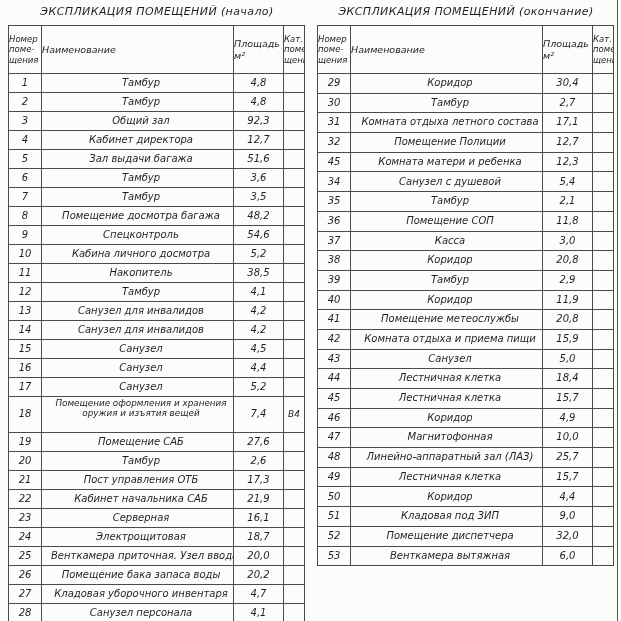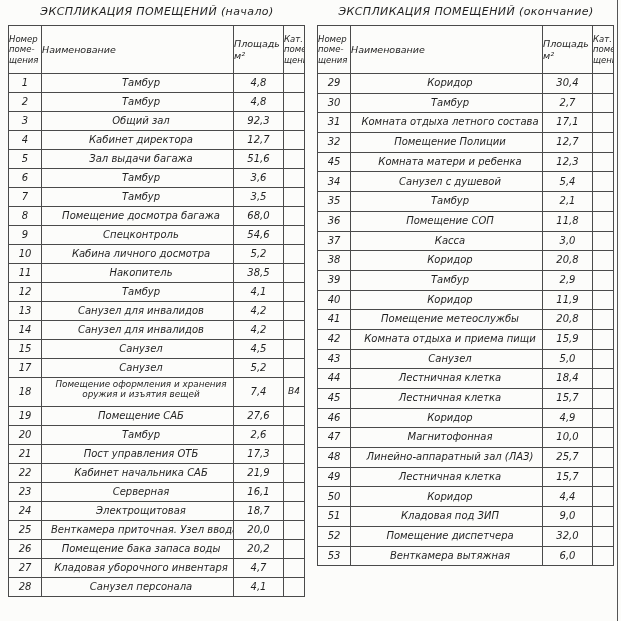--- a/index.html
+++ b/index.html
@@ -61,21 +61,21 @@
     line-height:1.05;
   }
   .start-table tbody td{height:19px;}
   .end-table tbody td{height:19.7px;}
   td.col-num{text-align:center;}
   td.col-name{text-align:center;padding-left:9px;padding-right:2px;white-space:nowrap;}
   td.col-name.two-line{
     font-size:8.8px;
     white-space:normal;
     line-height:1.15;
-    padding-top:1px;padding-bottom:7px;
+    padding-top:1px;padding-bottom:14px;
   }
   td.col-area{text-align:center;}
   td.col-cat{text-align:center;font-size:9px;}
 </style>
 </head>
 <body>
 
 <div class="sheet">
 
   <div class="frame-right"></div>
@@ -141,21 +141,21 @@
           </tr>
           <tr>
             <td class="col-num">7</td>
             <td class="col-name">Тамбур</td>
             <td class="col-area">3,5</td>
             <td class="col-cat"></td>
           </tr>
           <tr>
             <td class="col-num">8</td>
             <td class="col-name">Помещение досмотра багажа</td>
-            <td class="col-area">68,0</td>
+            <td class="col-area">48,2</td>
             <td class="col-cat"></td>
           </tr>
           <tr>
             <td class="col-num">9</td>
             <td class="col-name">Спецконтроль</td>
             <td class="col-area">54,6</td>
             <td class="col-cat"></td>
           </tr>
           <tr>
             <td class="col-num">10</td>
@@ -184,20 +184,26 @@
           <tr>
             <td class="col-num">14</td>
             <td class="col-name">Санузел для инвалидов</td>
             <td class="col-area">4,2</td>
             <td class="col-cat"></td>
           </tr>
           <tr>
             <td class="col-num">15</td>
             <td class="col-name">Санузел</td>
             <td class="col-area">4,5</td>
+            <td class="col-cat"></td>
+          </tr>
+          <tr>
+            <td class="col-num">16</td>
+            <td class="col-name">Санузел</td>
+            <td class="col-area">4,4</td>
             <td class="col-cat"></td>
           </tr>
           <tr>
             <td class="col-num">17</td>
             <td class="col-name">Санузел</td>
             <td class="col-area">5,2</td>
             <td class="col-cat"></td>
           </tr>
           <tr>
             <td class="col-num">18</td>

